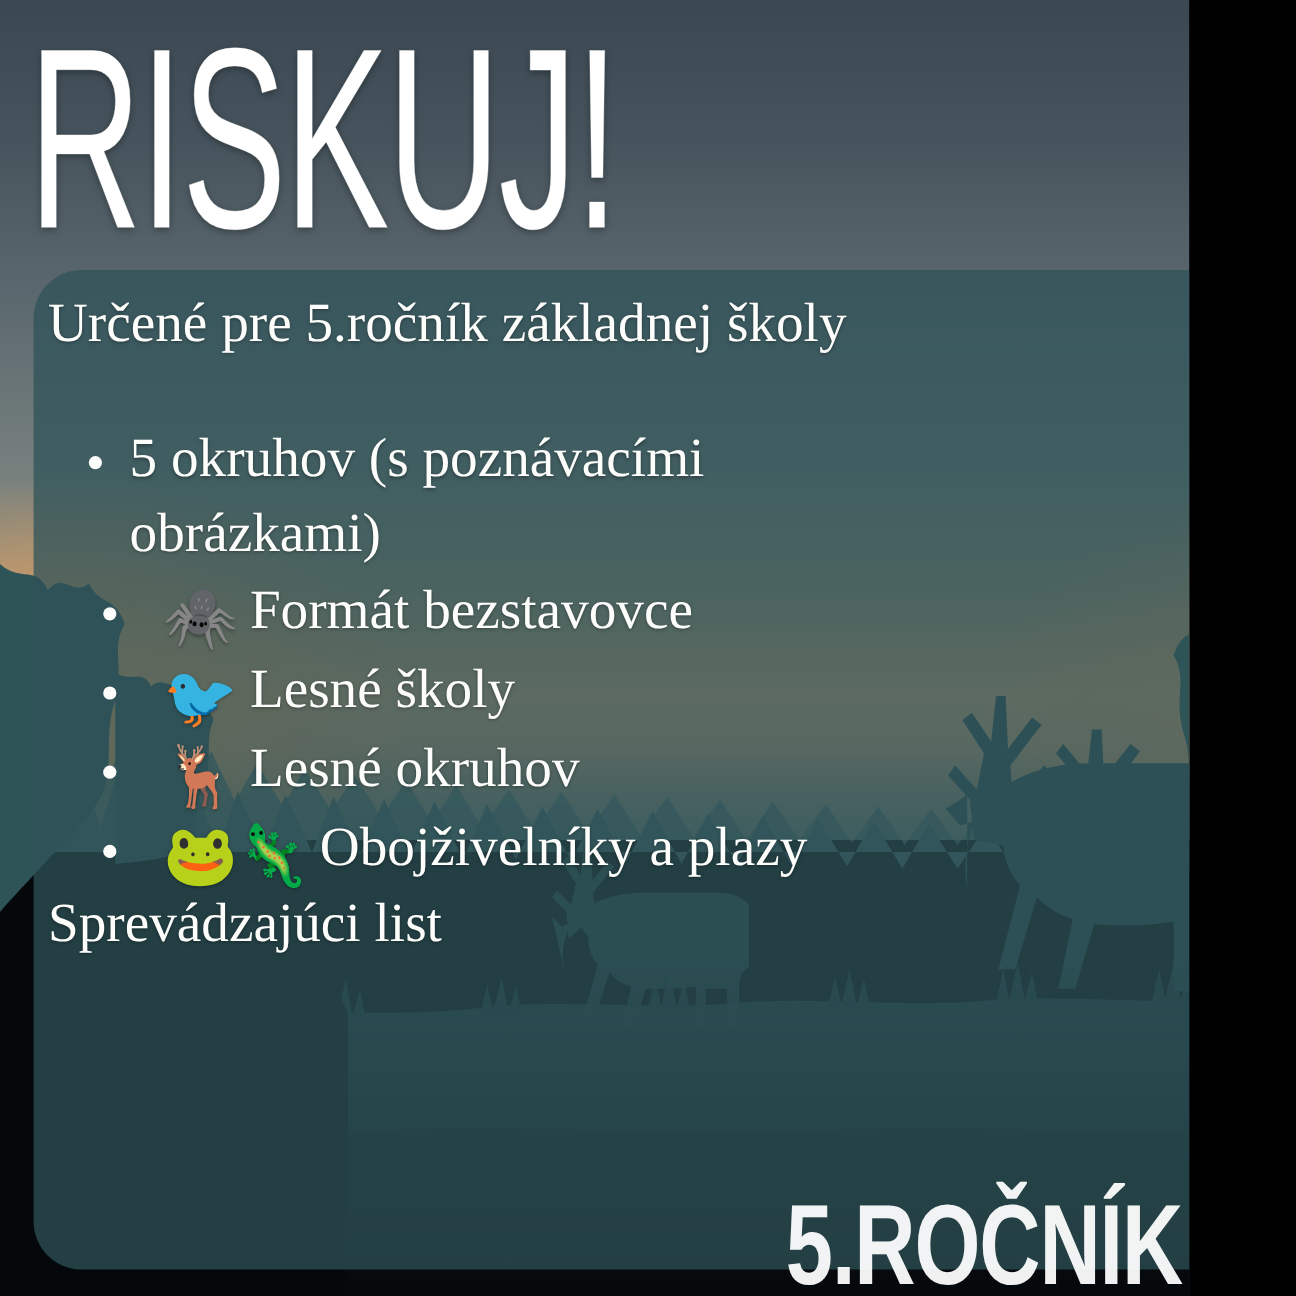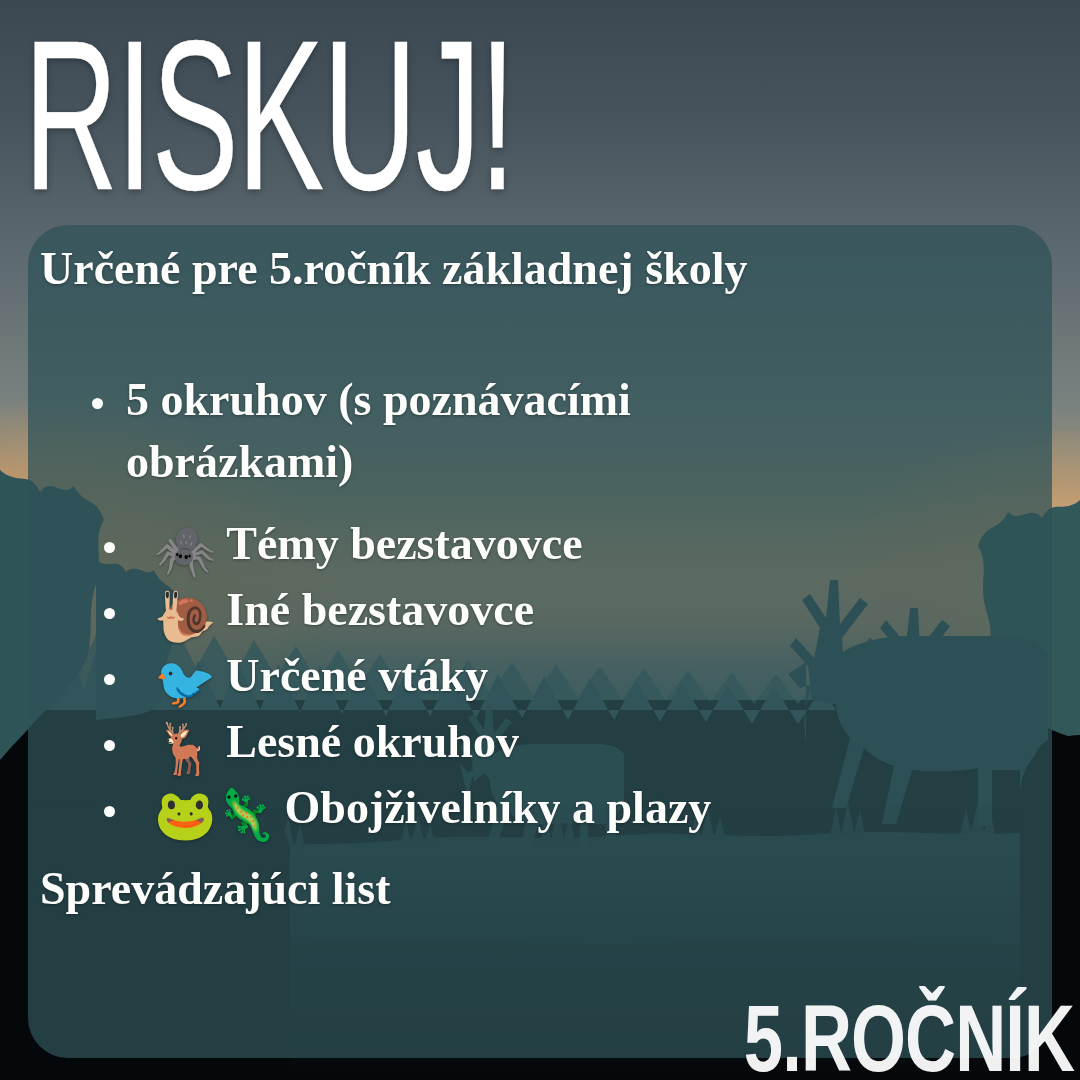--- a/index.html
+++ b/index.html
@@ -1,21 +1,21 @@
 <!DOCTYPE html>
 <html lang="sk"><head>
 <meta charset="utf-8">
 <title>RISKUJ! – 5. ročník</title>
 <style>
   html,body{margin:0;padding:0;background:#000;}
   *{box-sizing:border-box;}
 
   .canvas{
     position:relative;
-    width:1080px;height:1080px;
+    width:991px;height:1080px;
     overflow:hidden;
     background:#05080a;
     font-family:"Liberation Serif", serif;
   }
 
   
   .sky{
     position:absolute;left:0;top:0;width:1080px;height:700px;
     background:linear-gradient(to bottom,
       #3b4852 0px,
@@ -80,26 +80,25 @@
     border-radius:40px;
   }
 
   .content{
     position:absolute;left:28px;top:225px;
     width:1024px;height:833px;
     padding:14px 0 0 12px;
     color:#fdfdfb;
     font-size:46px;
     line-height:60px;
-    font-weight:bold;
   }
   .line{white-space:nowrap;text-shadow:0 1px 3px rgba(0,0,0,.35);}
   .spacer{height:52px;}
 
-  .bullets{list-style:none;margin:18px;padding:0;}
+  .bullets{list-style:none;margin:0;padding:0;}
   .bullets li{
     position:relative;
     padding-left:68px;
     line-height:62px;
     white-space:nowrap;
     text-shadow:0 1px 3px rgba(0,0,0,.35);
   }
   .bullets li::before{
     content:"";
     position:absolute;left:34px;top:29px;
@@ -237,27 +236,24 @@
     <div class="spacer"></div>
 
 
     <ul class="bullets">
       <li class="wrap">5 okruhov (s poznávacími obrázkami)</li>
     </ul>
 
 
     <ul class="bullets topic-list">
       <li>
-        <span class="emoji">🕷️</span><span>Témy bezstavovce</span>
-      </li>
-      <li>
-        <span class="emoji">🐌</span><span>Iné bezstavovce</span>
-      </li>
-      <li>
-        <span class="emoji">🐦</span><span>Určené vtáky</span>
+        <span class="emoji">🕷️</span><span>Formát bezstavovce</span>
+      </li>
+      <li>
+        <span class="emoji">🐦</span><span>Lesné školy</span>
       </li>
       <li>
         <span class="emoji">🦌</span><span>Lesné okruhov</span>
       </li>
       <li>
         <span class="emoji pair">🐸🦎</span><span>Obojživelníky a plazy</span>
       </li>
     </ul>
 
     <div class="line">Sprevádzajúci list</div>

